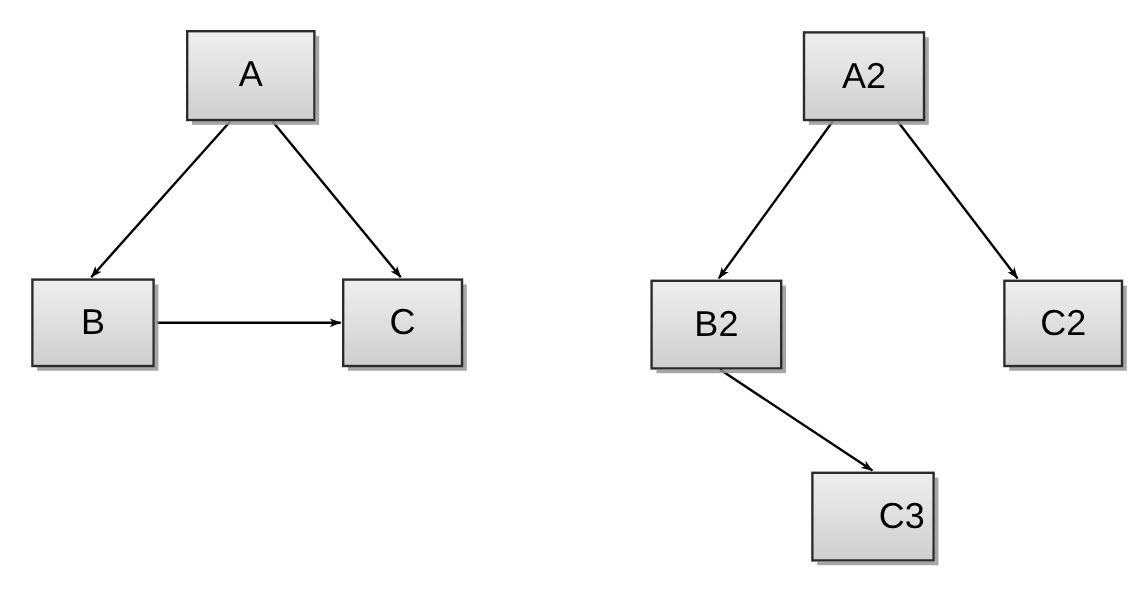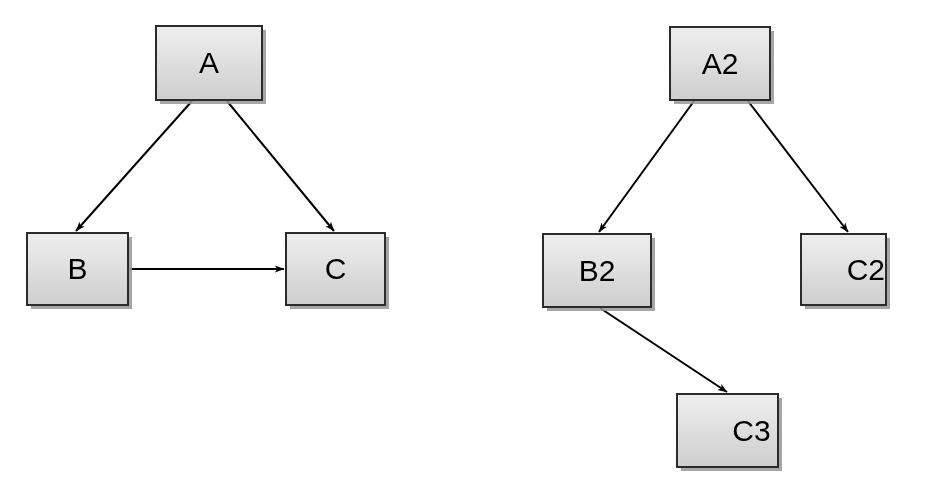--- a/index.html
+++ b/index.html
@@ -75,20 +75,20 @@
       </div>
       <div class="node" style="left: 285px; top: 232px; width: 101px; height: 74px;">
         <span class="node-label">C</span>
       </div>
       <div class="node" style="left: 669px; top: 26px; width: 102px; height: 75px;">
         <span class="node-label">A2</span>
       </div>
       <div class="node" style="left: 542px; top: 233px; width: 110px; height: 75px;">
         <span class="node-label">B2</span>
       </div>
-      <div class="node" style="left: 800px; top: 233px; width: 87px; height: 73px; justify-content: flex-end;">
+      <div class="node" style="left: 836px; top: 233px; width: 100px; height: 73px;">
         <span class="node-label">C2</span>
       </div>
       <div class="node" style="left: 676px; top: 393px; width: 103px; height: 75px; padding-left: 48px;">
         <span class="node-label">C3</span>
       </div>
     </div>
 </div>
 
 </body></html>

